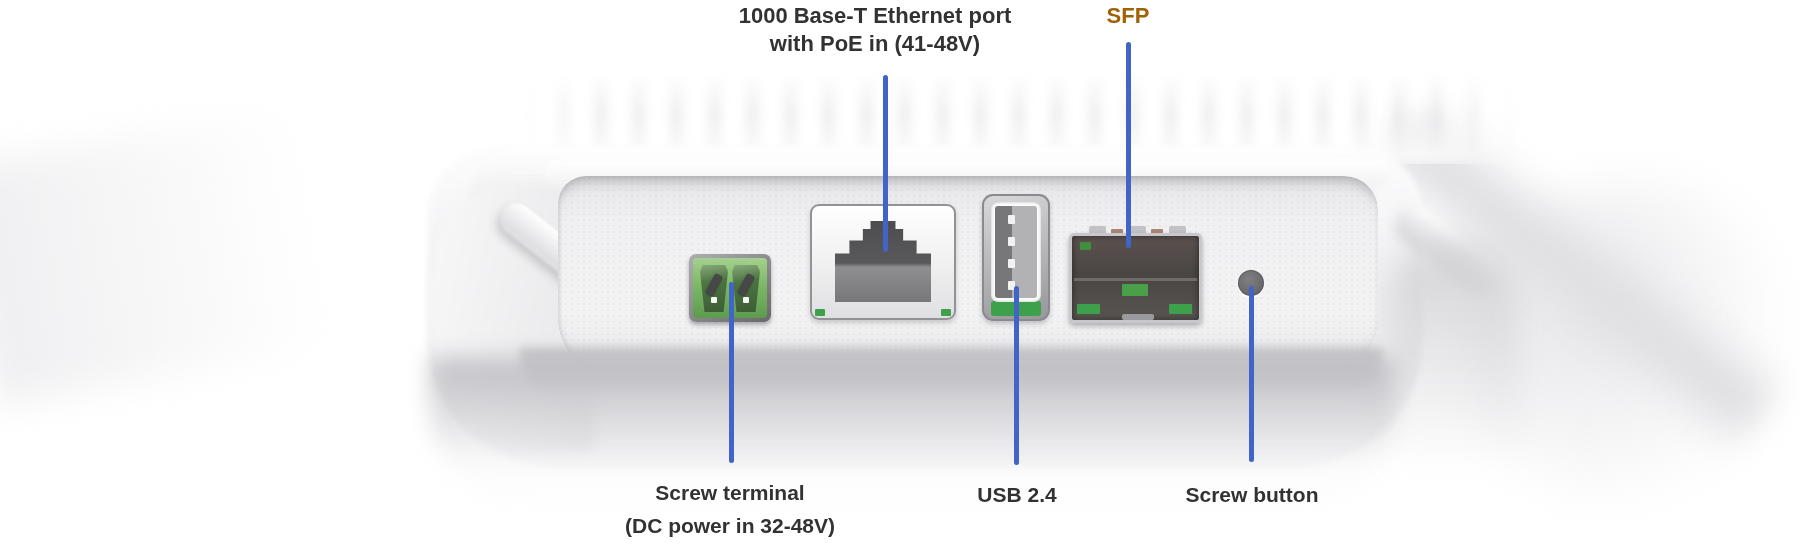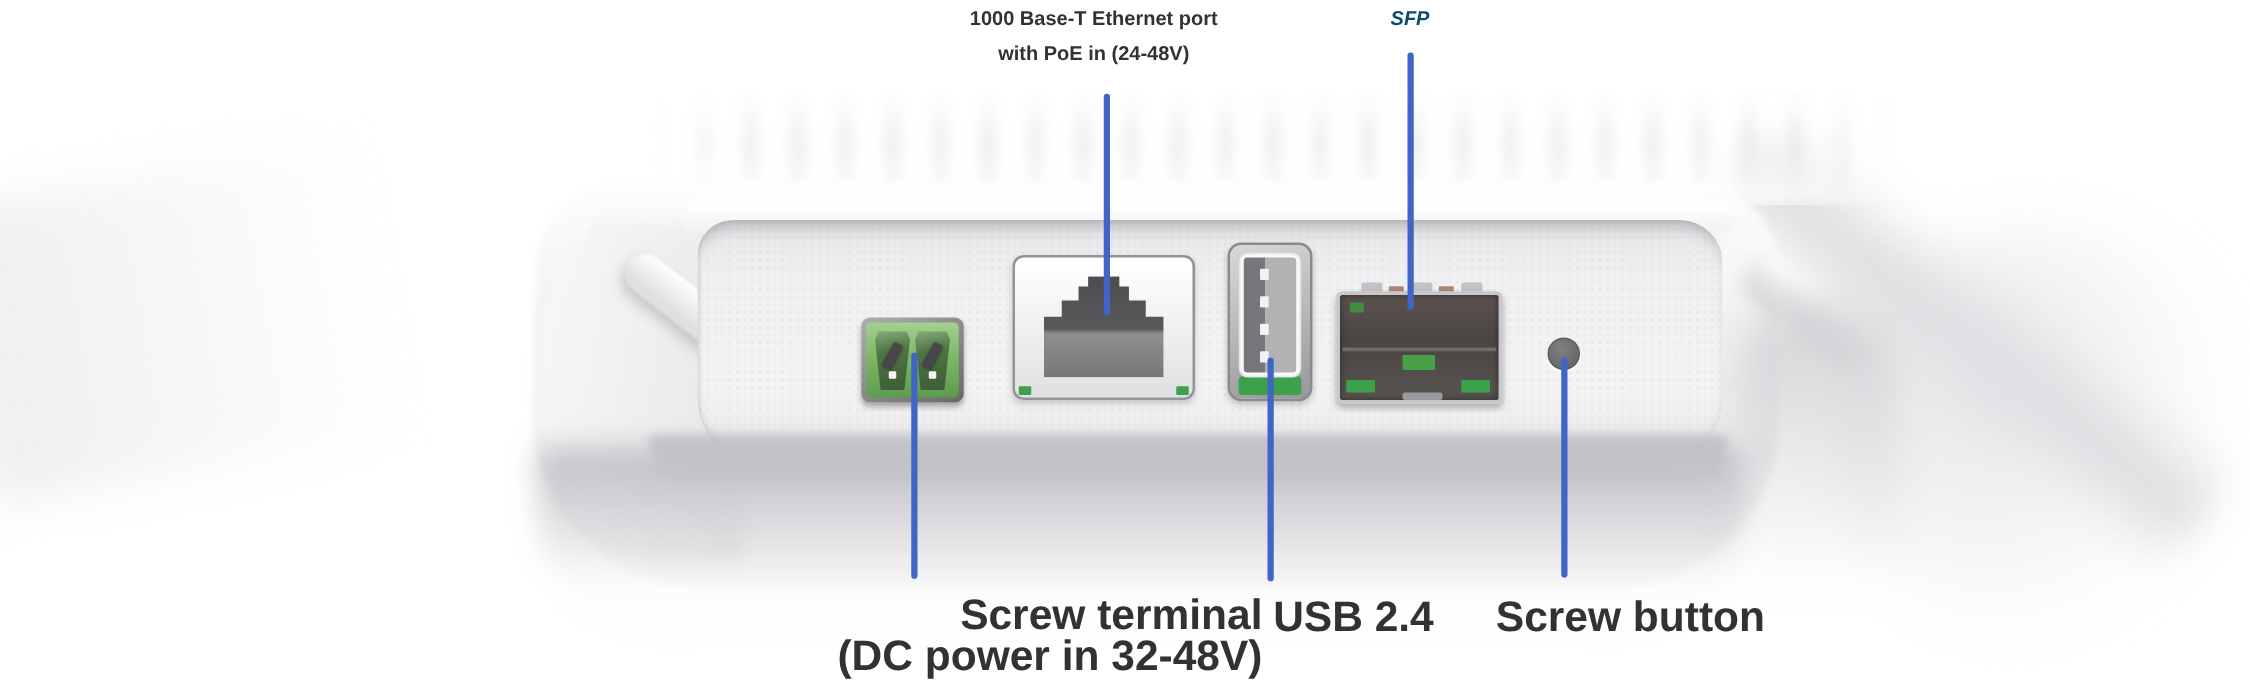--- a/index.html
+++ b/index.html
@@ -133,22 +133,22 @@
   
   .leader{width:5px;border-radius:3px;background:#4165C6;}
   .ld-eth{left:883px;top:75px;height:177px;}
   .ld-sfp{left:1126px;top:42px;height:206px;}
   .ld-screw{left:729px;top:282px;height:181px;}
   .ld-usb{left:1014px;top:286px;height:179px;}
   .ld-reset{left:1249px;top:286px;height:176px;}
 
   .lbl{color:#323234;font-weight:bold;text-align:center;
     text-shadow:0 0 6px #ffffff, 0 0 2px #ffffff;}
-  .lbl-top{font-size:16px;line-height:28px;}
-  .lbl-bottom{font-size:34px;line-height:33px;text-align:right;}
+  .lbl-top{font-size:22px;line-height:28px;}
+  .lbl-bottom{font-size:21px;line-height:33px;}
   .lbl-eth{left:595px;top:2px;width:560px;}
   .lbl-sfp{left:1028px;top:2px;width:200px;}
   .lbl-screw{left:450px;top:476px;width:560px;}
   .lbl-usb{left:887px;top:478px;width:260px;}
   .lbl-reset{left:1092px;top:478px;width:320px;}
   .lbl span{position:static;display:block;}
 </style>
 </head>
 <body>
 
@@ -219,23 +219,23 @@
   <div class="reset-button"></div>
 
   <div class="leader ld-eth" style="background: rgb(65, 101, 198);"></div>
   <div class="leader ld-sfp" style="background: rgb(65, 101, 198);"></div>
   <div class="leader ld-screw" style="background: rgb(65, 101, 198);"></div>
   <div class="leader ld-usb" style="background: rgb(65, 101, 198);"></div>
   <div class="leader ld-reset" style="background: rgb(65, 101, 198);"></div>
 
   <div class="lbl lbl-top lbl-eth" style="color: rgb(50, 50, 52);">
     <span>1000 Base-T Ethernet port</span>
-    <span>with PoE in (24-48V)</span>
-  </div>
-  <div class="lbl lbl-top lbl-sfp" style="color: #0c4a6e; font-style: italic;">
+    <span>with PoE in (41-48V)</span>
+  </div>
+  <div class="lbl lbl-top lbl-sfp" style="color: #a16207;">
     <span>SFP</span>
   </div>
   <div class="lbl lbl-bottom lbl-screw" style="color: rgb(50, 50, 52);">
     <span>Screw terminal</span>
     <span>(DC power in 32-48V)</span>
   </div>
   <div class="lbl lbl-bottom lbl-usb" style="color: rgb(50, 50, 52);">
     <span>USB 2.4</span>
   </div>
   <div class="lbl lbl-bottom lbl-reset" style="color: rgb(50, 50, 52);">

